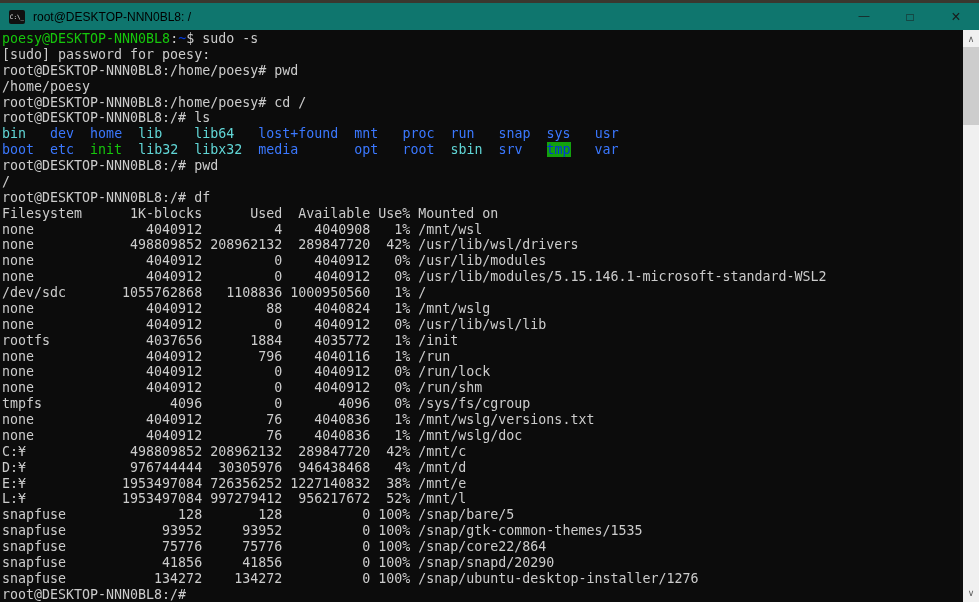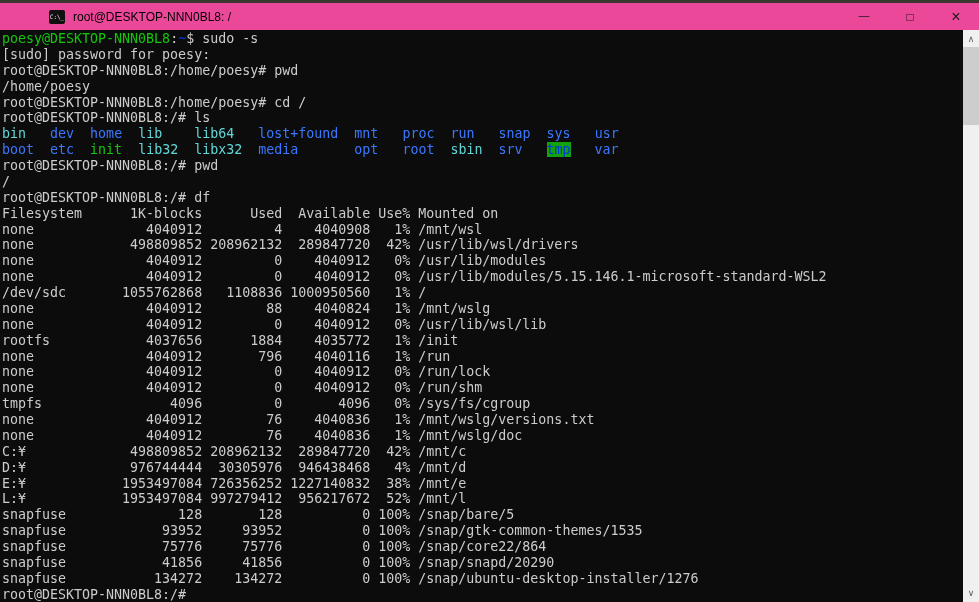--- a/index.html
+++ b/index.html
@@ -2,23 +2,22 @@
 <html><head>
 <meta charset="utf-8">
 <style>
   html,body{margin:0;padding:0;background:#222;}
   .window{
     position:relative;width:979px;height:602px;overflow:hidden;
     background:#0C0C0C;font-family:"Liberation Sans",sans-serif;
   }
   .top-edge{height:3px;background:#3a372f;}
   .titlebar{
-    height:27px;background:#ec4899;display:flex;align-items:center;
+    height:27px;background:#0f766e;display:flex;align-items:center;
     user-select:none;
-    padding-left:40px;
   }
   .app-icon{
     width:16px;height:14px;margin:0 8px 0 9px;background:#101010;
     border-radius:2px;color:#e8e8e8;font-family:"DejaVu Sans Mono",monospace;
     font-size:6px;line-height:14px;text-align:center;letter-spacing:0;
   }
   .window-title{
     flex:0 1 auto;font-size:12px;color:#000;white-space:nowrap;
   }
   .titlebar-spacer{flex:1 1 auto;}

